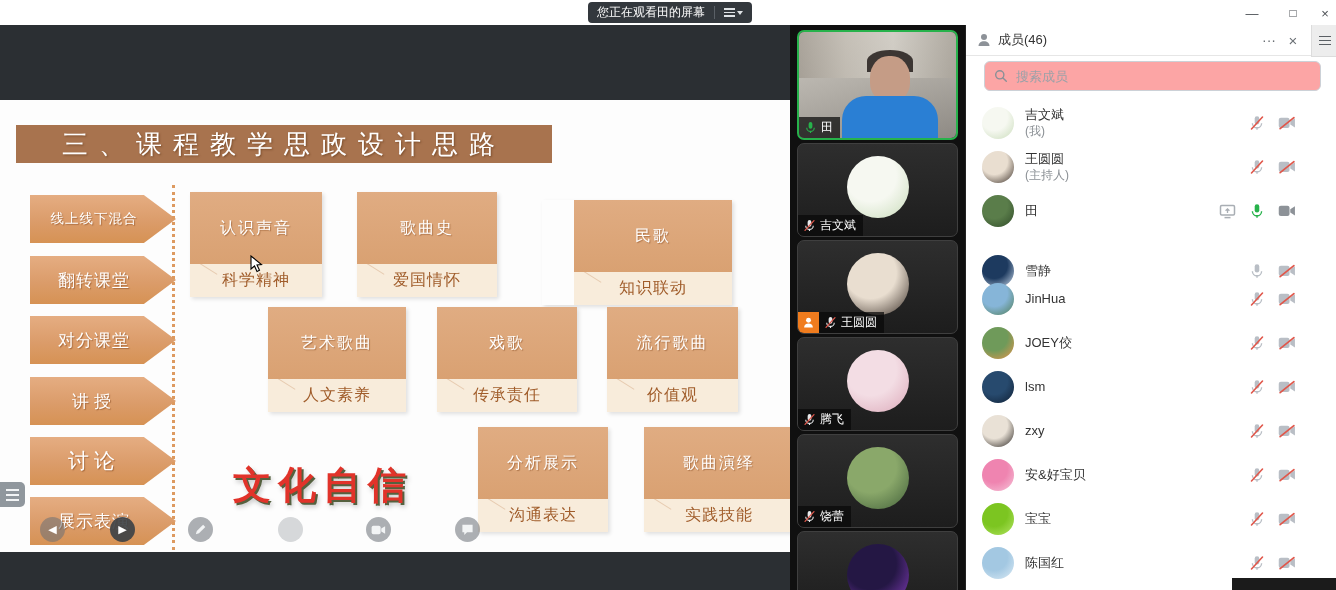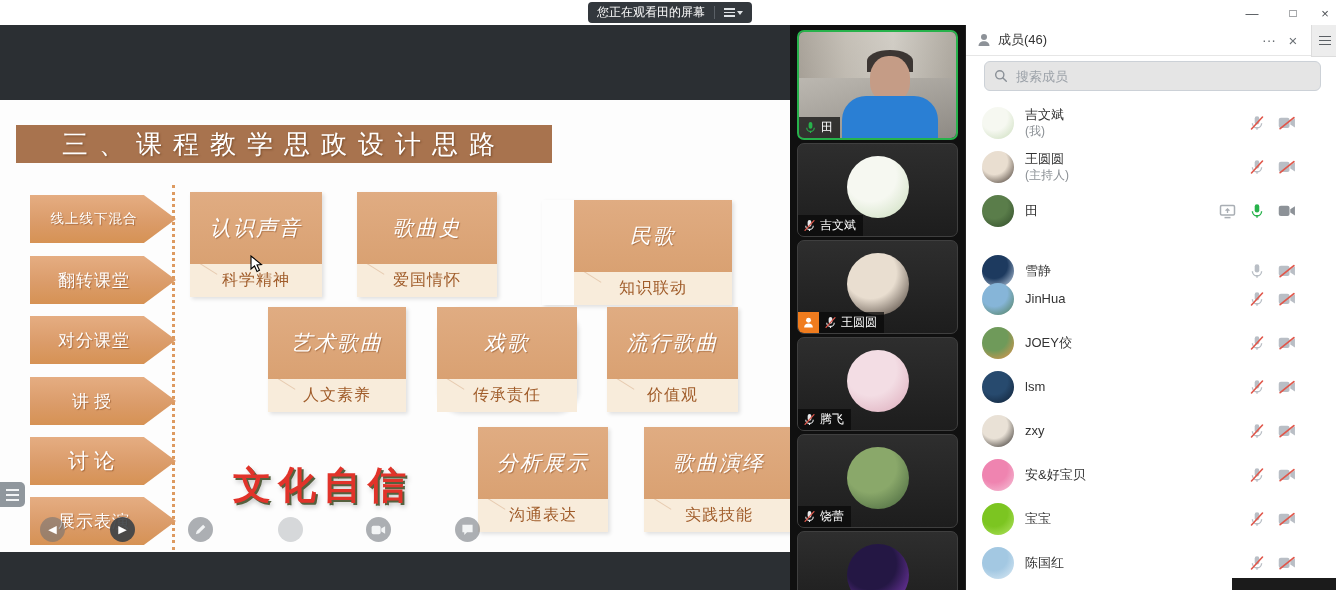--- a/index.html
+++ b/index.html
@@ -22,22 +22,22 @@
       color:#fff;font-size:26px;letter-spacing:11px;display:flex;align-items:center;justify-content:center;
       text-shadow:1px 1px 2px rgba(80,40,10,.5);font-family:"Liberation Sans",sans-serif;}
   .arrow{position:absolute;left:30px;width:128px;height:48px;color:#fff;
       background:linear-gradient(180deg,#e5ad82 0%,#db9c6a 55%,#d69254 100%);
       clip-path:polygon(0 0,78% 0,100% 50%,78% 100%,0 100%);
       display:flex;align-items:center;justify-content:center;
       font-family:"Liberation Serif","DejaVu Serif",serif;text-shadow:1px 1px 1px rgba(120,60,20,.5);}
   .vdots{position:absolute;left:172px;top:85px;height:365px;border-left:3px dotted #dd9a60;}
   .topic{position:absolute;box-shadow:2px 2px 4px rgba(0,0,0,.12);}
   .topic .tp{height:72px;background:linear-gradient(180deg,#e0ac82 0%,#d9a172 100%);color:#fff;
-      display:flex;align-items:center;justify-content:center;font-size:21px;letter-spacing:2px;
-      text-shadow:1px 1px 1px rgba(120,60,20,.45);font-style:italic;}
+      display:flex;align-items:center;justify-content:center;font-size:16px;letter-spacing:2px;
+      text-shadow:1px 1px 1px rgba(120,60,20,.45);}
   .topic .bt{height:33px;background:#f8ecdb;color:#a05c2a;display:flex;align-items:center;justify-content:center;
       font-size:16px;letter-spacing:1px;position:relative;overflow:hidden;}
   .topic .bt:after{content:"";position:absolute;right:4px;top:-8px;width:46px;height:1px;background:#cf9a6a;transform:rotate(38deg);transform-origin:right top;}
   .topic .bt:before{content:"";position:absolute;left:2px;top:-6px;width:30px;height:1px;background:#e7cbb0;transform:rotate(32deg);transform-origin:left top;}
   .slogan{position:absolute;left:233px;top:360px;font-size:38px;font-weight:bold;color:#e1332a;
       letter-spacing:7px;font-family:"Liberation Serif","DejaVu Serif",serif;
       text-shadow:2px 2px 0 #55613f,3px 4px 5px rgba(0,0,0,.25);}
   .cursor-svg{position:absolute;left:250px;top:155px;}
   
   .side-tab{position:absolute;left:0;top:457px;width:25px;height:25px;background:rgba(125,133,140,.85);
@@ -64,21 +64,21 @@
   
   .panel{position:absolute;left:965px;top:25px;width:371px;height:565px;background:#fff;border-left:1px solid #222;}
   .phead{position:absolute;left:0;top:0;width:346px;height:31px;display:flex;align-items:center;padding:0 10px;box-sizing:border-box;gap:6px;border-bottom:1px solid #e6e6e6;}
   .ptitle{font-size:13px;color:#333;}
   .phead .spacer{flex:1;}
   .hbtn{color:#6b7075;font-size:14px;width:18px;text-align:center;}
   .rail-tab{position:absolute;right:0;top:0;width:25px;height:31px;background:#ededed;border-left:1px solid #dcdcdc;border-bottom:1px solid #dcdcdc;
       display:flex;flex-direction:column;gap:2.5px;align-items:center;justify-content:center;}
   .rail-tab i{display:block;width:12px;height:1.5px;background:#5a5f64;}
   .search{position:absolute;left:18px;top:36px;width:337px;height:30px;border:1px solid #ccd1d7;border-radius:6px;
-      display:flex;align-items:center;padding:0 9px;box-sizing:border-box;gap:6px;background:#e5e5e5;}
+      display:flex;align-items:center;padding:0 9px;box-sizing:border-box;gap:6px;background:#fca5a5;}
   .search input{border:none;outline:none;flex:1;font-size:13px;color:#333;font-family:inherit;background:transparent;}
   .search input::placeholder{color:#9ba1a8;}
   .mlist{position:absolute;left:0;top:76px;width:346px;height:489px;overflow:hidden;}
   .mrow{position:absolute;left:0;width:100%;height:44px;display:flex;align-items:center;padding:0 16px;box-sizing:border-box;}
   .mav{width:32px;height:32px;border-radius:50%;margin-right:11px;flex:none;}
   .mtxt{display:flex;flex-direction:column;justify-content:center;}
   .mname{font-size:13px;color:#333;line-height:1.3;}
   .mrole{font-size:12px;color:#8a8f94;line-height:1.3;}
   .micons{margin-left:auto;display:flex;gap:13px;align-items:center;}
   .bottom-overlay{position:absolute;left:1232px;top:578px;width:104px;height:12px;background:#1b1b1b;}
@@ -126,21 +126,21 @@
                  <div class="bt">爱国情怀</div>
         </div>
         <div class="topic" style="left: 542px; top: 100px; width: 158px; padding-left: 32px;">
           <div class="tp">民歌</div>
                  <div class="bt">知识联动</div>
         </div>
         <div class="topic" style="left: 268px; top: 207px; width: 138px;">
           <div class="tp">艺术歌曲</div>
                  <div class="bt">人文素养</div>
         </div>
-        <div class="topic" style="left: 437px; top: 207px; width: 140px; border-radius: 23px;">
+        <div class="topic" style="left: 437px; top: 207px; width: 140px;">
           <div class="tp">戏歌</div>
                  <div class="bt">传承责任</div>
         </div>
         <div class="topic" style="left: 607px; top: 207px; width: 131px;">
           <div class="tp">流行歌曲</div>
                  <div class="bt">价值观</div>
         </div>
         <div class="topic" style="left: 478px; top: 327px; width: 130px;">
           <div class="tp">分析展示</div>
                  <div class="bt">沟通表达</div>

